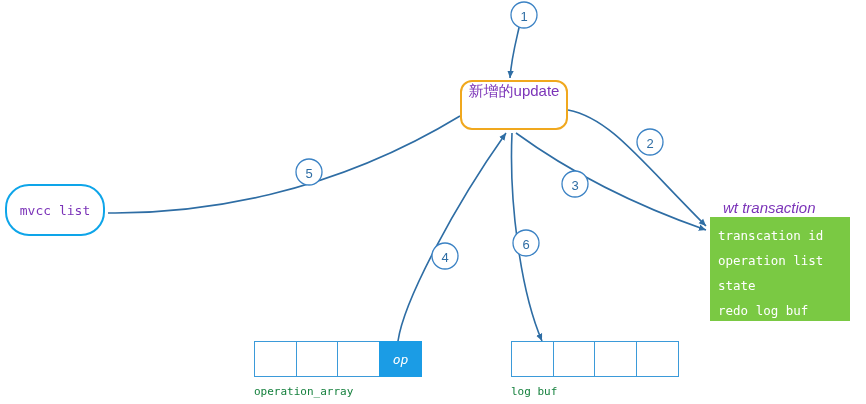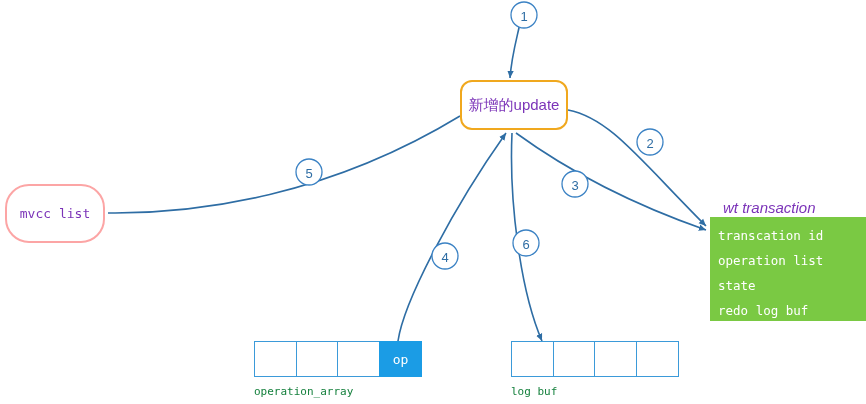--- a/index.html
+++ b/index.html
@@ -47,38 +47,38 @@
     position: absolute;
     left: 460px;
     top: 80px;
     width: 108px;
     height: 50px;
     border: 2px solid #f0a81e;
     border-radius: 12px;
     background: #ffffff;
     box-sizing: border-box;
     display: flex;
-    align-items: center;
+    align-items: flex-start;
     justify-content: center;
   }
   .update-node-label {
     color: #7b33b8;
     font-family: "Liberation Sans", sans-serif;
     font-size: 15px;
     white-space: nowrap;
   }
 
   
   .mvcc-node {
     position: absolute;
     left: 5px;
     top: 184px;
     width: 100px;
-    height: 59px;
-    border: 2px solid #fca5a5;
+    height: 52px;
+    border: 2px solid #0ea5e9;
     border-radius: 24px;
     background: #ffffff;
     box-sizing: border-box;
     display: flex;
     align-items: center;
     justify-content: center;
   }
   .mvcc-node-label {
     color: #7b33b8;
     font-family: "DejaVu Sans Mono", monospace;
@@ -94,21 +94,21 @@
     color: #7b33b8;
     font-family: "Liberation Sans", sans-serif;
     font-size: 15px;
     white-space: nowrap;
     font-style: italic;
   }
   .txn-box {
     position: absolute;
     left: 710px;
     top: 217px;
-    width: 156px;
+    width: 140px;
     height: 104px;
     background: #7ac943;
     box-sizing: border-box;
     padding: 6px 8px 8px 8px;
   }
   .txn-row {
     color: #ffffff;
     font-family: "DejaVu Sans Mono", monospace;
     font-size: 12.5px;
     line-height: 25px;
@@ -124,20 +124,21 @@
   .array-cell {
     width: 43px;
     height: 36px;
     border: 1.3px solid #3b9ad9;
     margin-left: -1.3px;
     box-sizing: border-box;
     background: #ffffff;
     display: flex;
     align-items: center;
     justify-content: center;
+    font-style: italic;
   }
   .array-cell:first-child { margin-left: 0; }
   .array-cell.filled {
     background: #1b9ce5;
     border-color: #1b9ce5;
   }
   .cell-text {
     color: #ffffff;
     font-family: "DejaVu Sans Mono", monospace;
     font-size: 13px;

